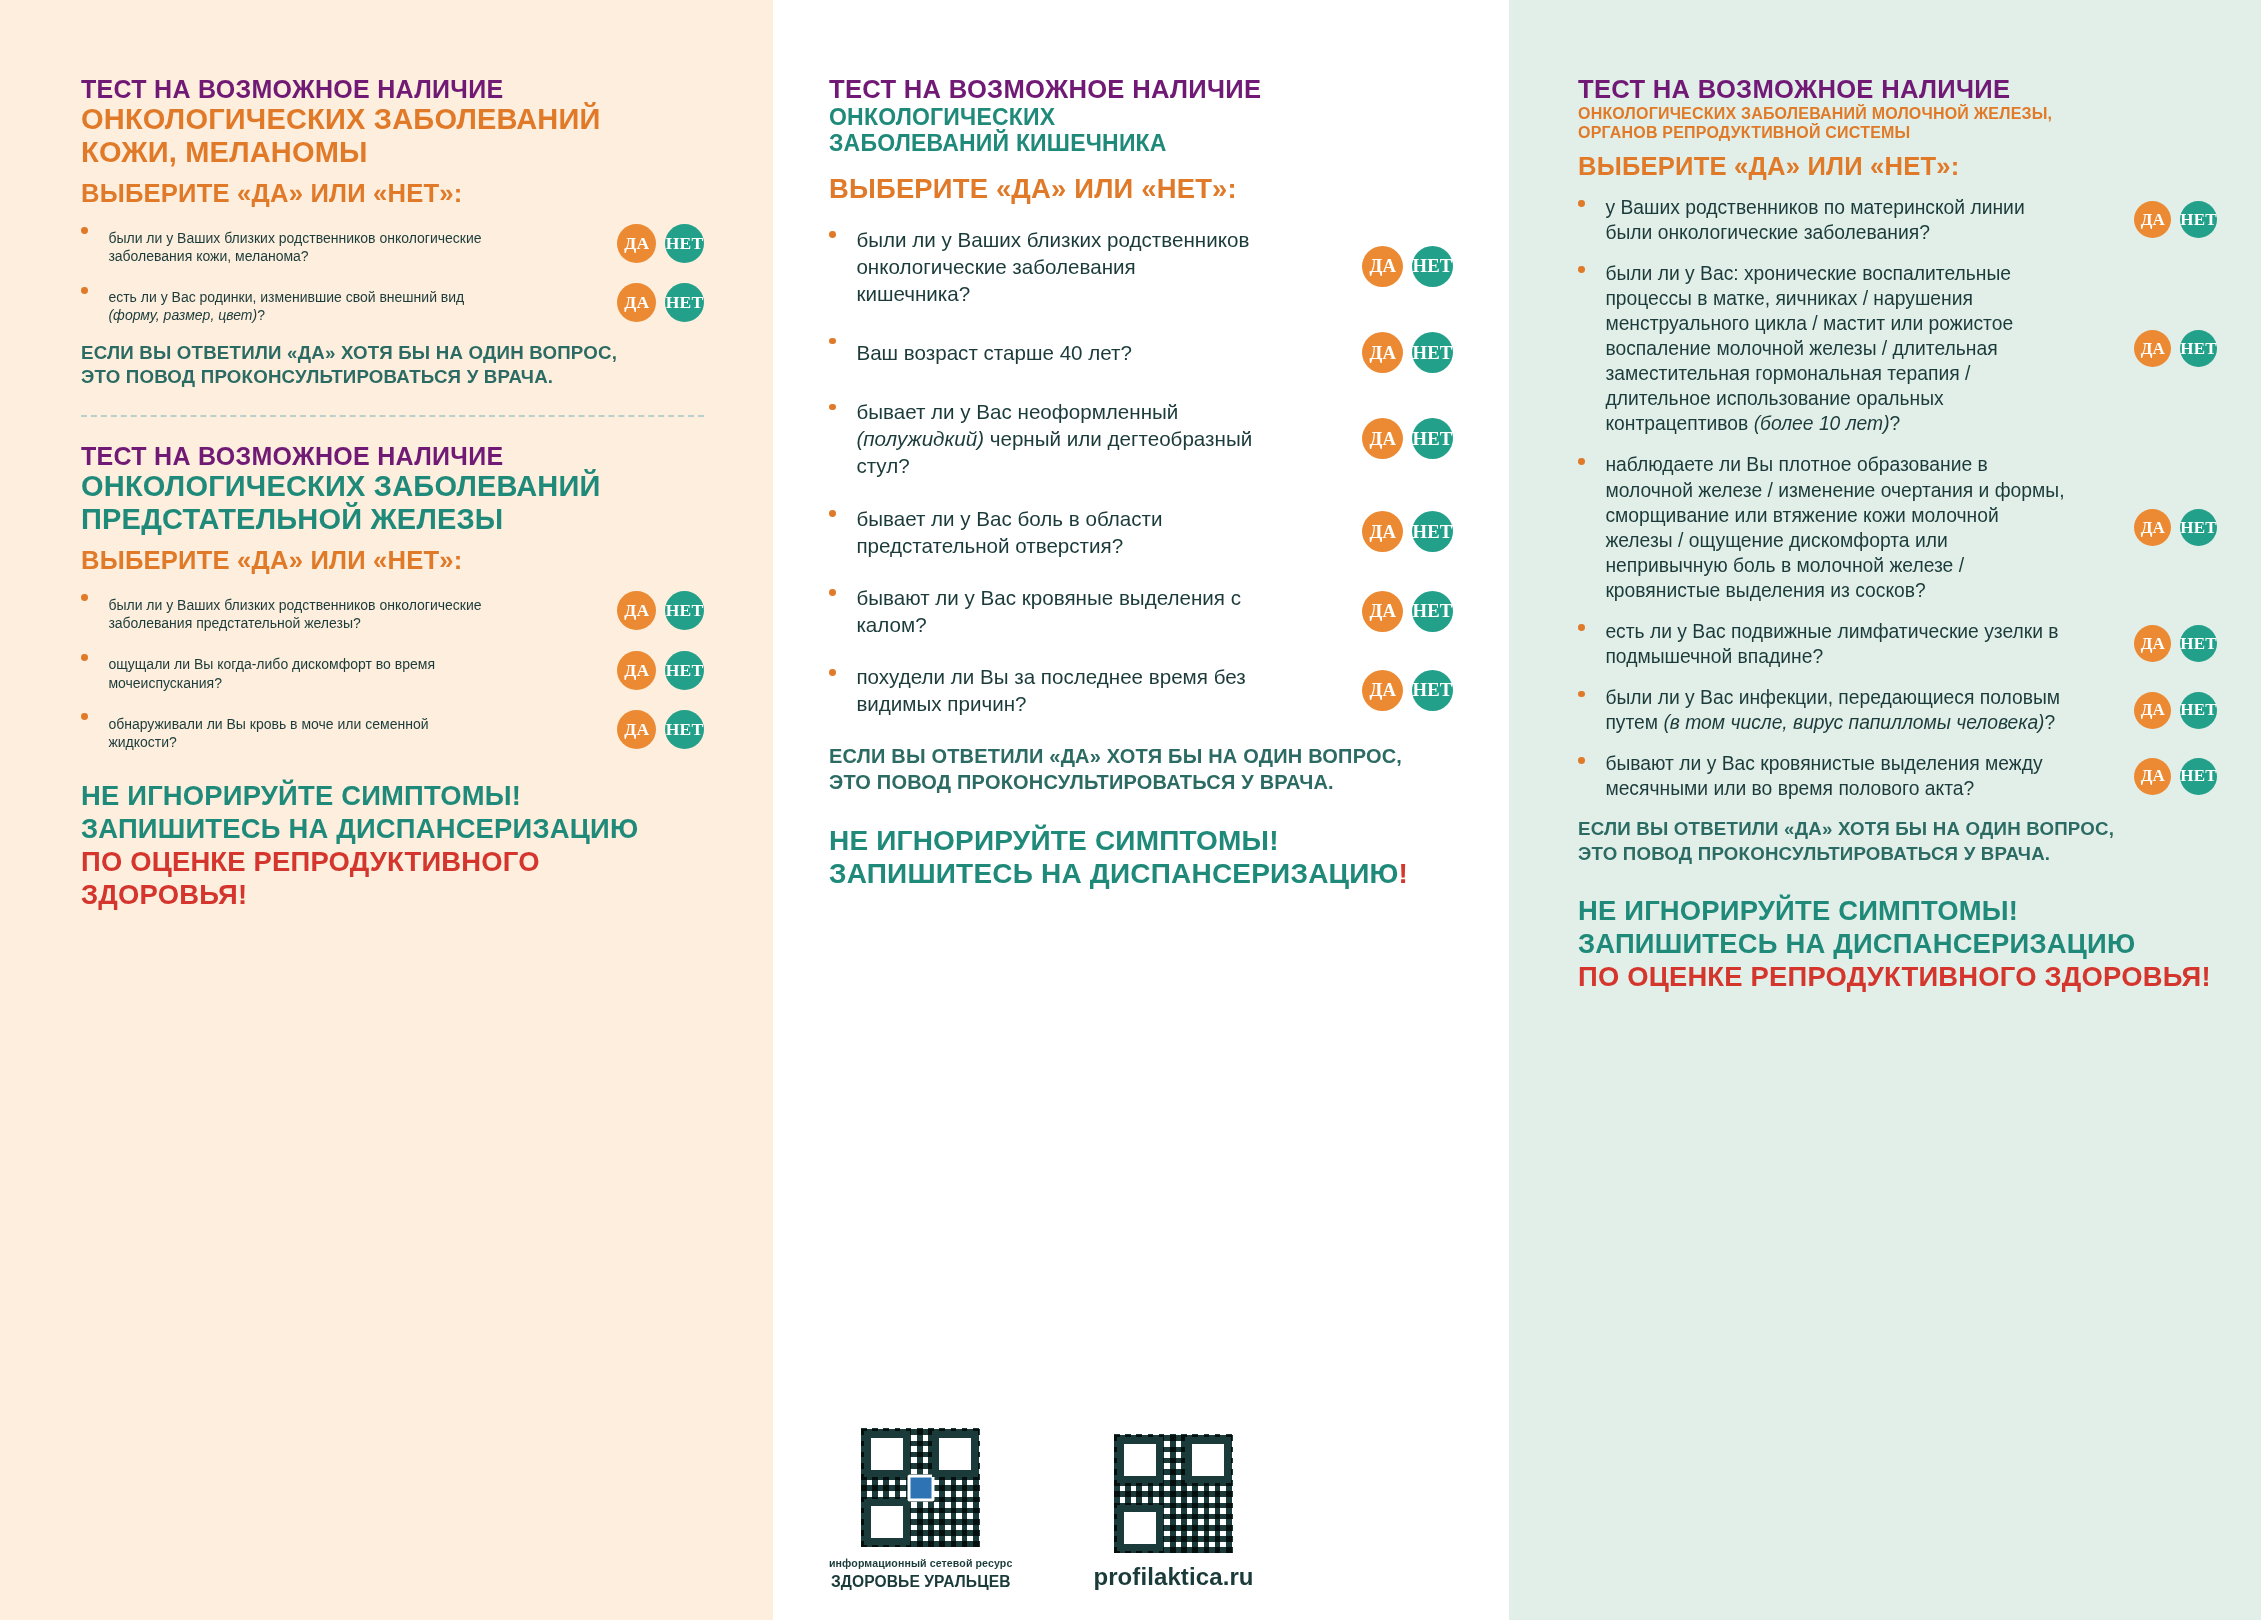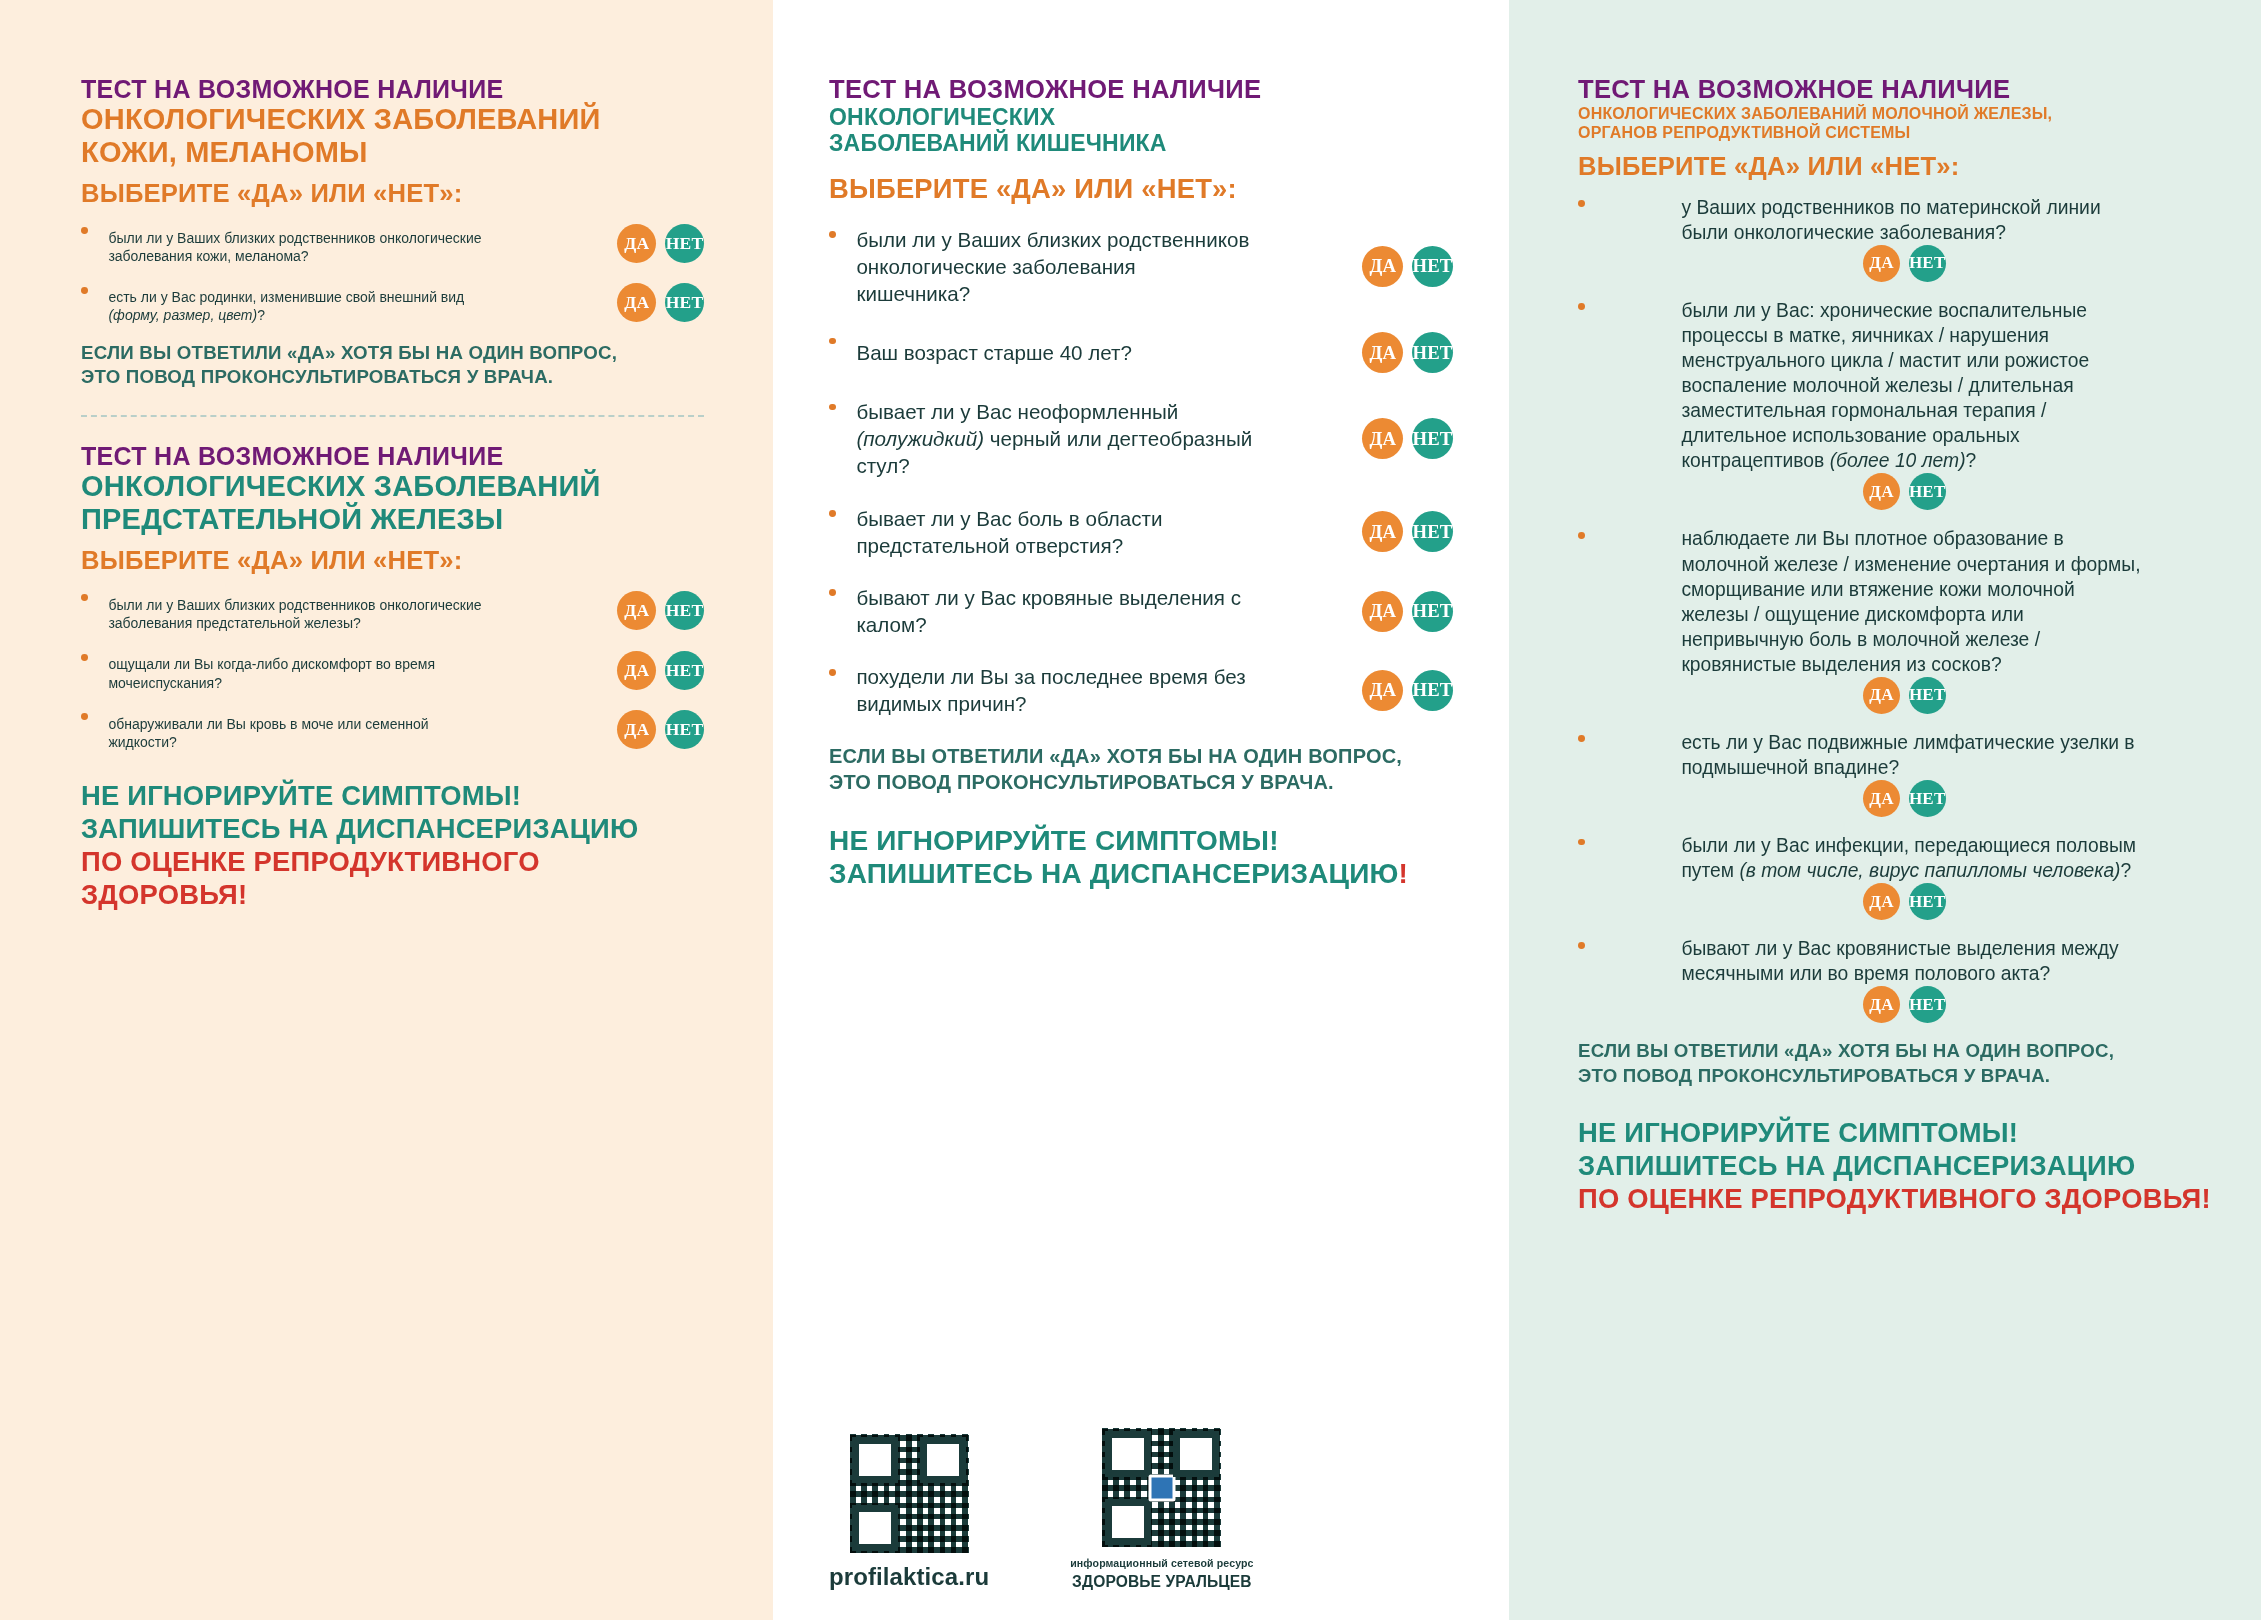--- a/index.html
+++ b/index.html
@@ -138,21 +138,21 @@
   .panel-left .chip { width: 39px; height: 39px; font-size: 17.5px; }
 
   
   .panel-mid ul.qlist { margin-top: 21px; }
   .panel-mid ul.qlist li { margin-bottom: 25px; }
   .panel-mid .qtext { font-size: 20.6px; line-height: 1.32; width: 424px; }
   .panel-mid .chip { width: 41px; height: 41px; font-size: 18.7px; }
 
   
   .panel-right ul.qlist { margin-top: 13.7px; }
-  .panel-right ul.qlist li { margin-bottom: 16px; flex-direction: column; }
+  .panel-right ul.qlist li { margin-bottom: 16px; }
   .panel-right .qtext { font-size: 19.3px; line-height: 1.3; width: 487px; }
   .panel-right .chip { width: 37px; height: 37px; font-size: 17px; }
 
   
   .note {
     color: #2c6b63;
     font-weight: 700;
     text-transform: uppercase;
     letter-spacing: 0.2px;
   }
@@ -407,31 +407,31 @@
 
     <div class="cta">
       <div class="l1">НЕ ИГНОРИРУЙТЕ СИМПТОМЫ!</div>
       <div class="l2"><span>ЗАПИШИТЕСЬ НА ДИСПАНСЕРИЗАЦИЮ</span><span class="bang">!</span></div>
     </div>
 
     <div class="qr-row">
       <div class="qr-item">
         <div class="qr-box">
           <span class="qr-corner-bl"></span>
-        </div>
-        <div class="qr-site">profilaktica.ru</div>
-      </div>
-      <div class="qr-item">
-        <div class="qr-box">
-          <span class="qr-corner-bl"></span>
           <span class="qr-center-dot"></span>
         </div>
         <div class="qr-cap-small">информационный сетевой ресурс</div>
         <div class="qr-cap-big">ЗДОРОВЬЕ УРАЛЬЦЕВ</div>
       </div>
+      <div class="qr-item">
+        <div class="qr-box">
+          <span class="qr-corner-bl"></span>
+        </div>
+        <div class="qr-site">profilaktica.ru</div>
+      </div>
     </div>
   </section>
 
   <section class="panel panel-right">
     <div class="kicker">ТЕСТ НА ВОЗМОЖНОЕ НАЛИЧИЕ</div>
     <div class="title-orange">ОНКОЛОГИЧЕСКИХ ЗАБОЛЕВАНИЙ МОЛОЧНОЙ ЖЕЛЕЗЫ,</div>
     <div class="title-orange">ОРГАНОВ РЕПРОДУКТИВНОЙ СИСТЕМЫ</div>
     <div class="choose">ВЫБЕРИТЕ «ДА» ИЛИ «НЕТ»:</div>
 
     <ul class="qlist">

